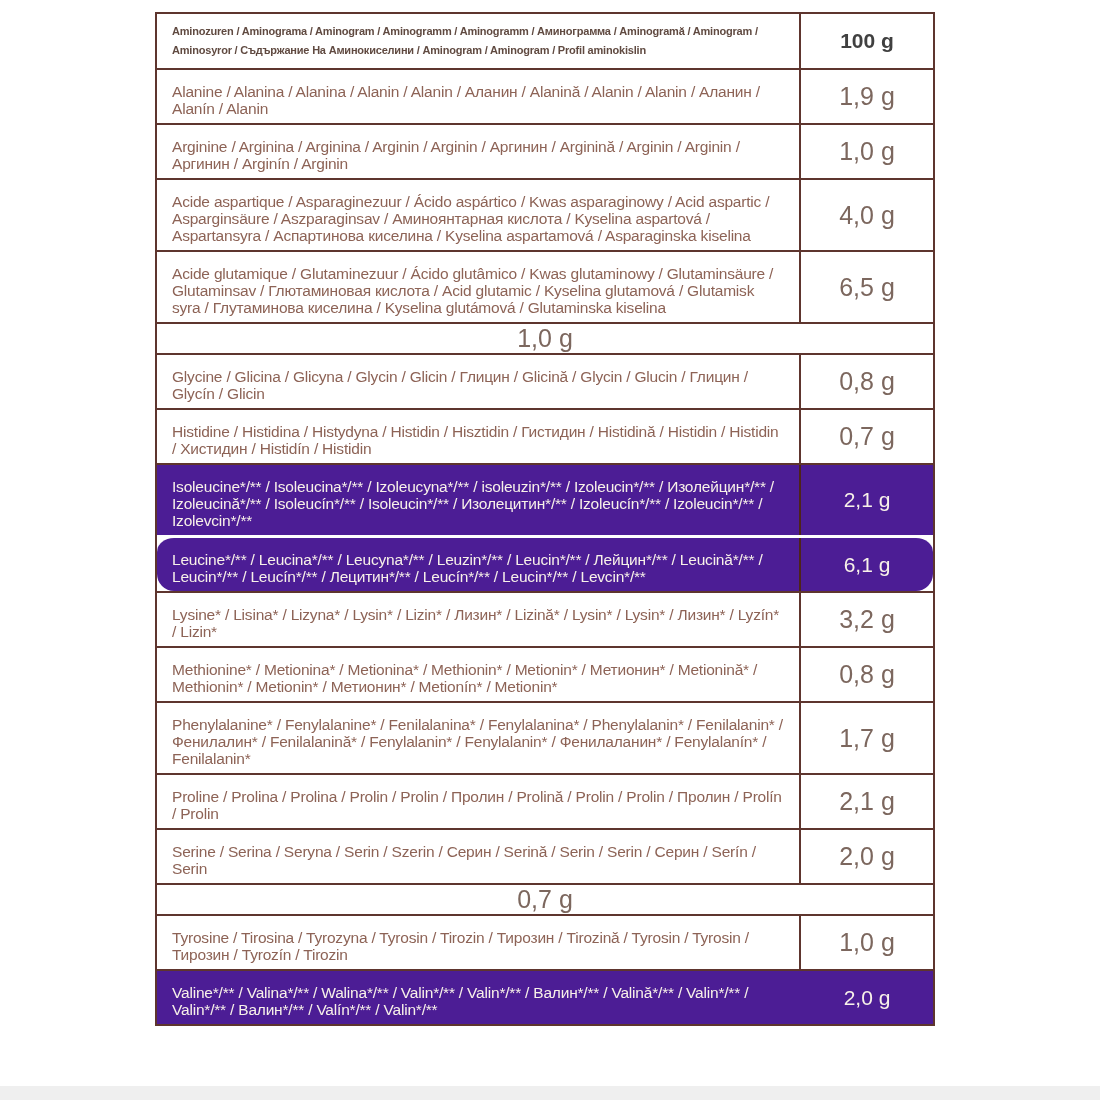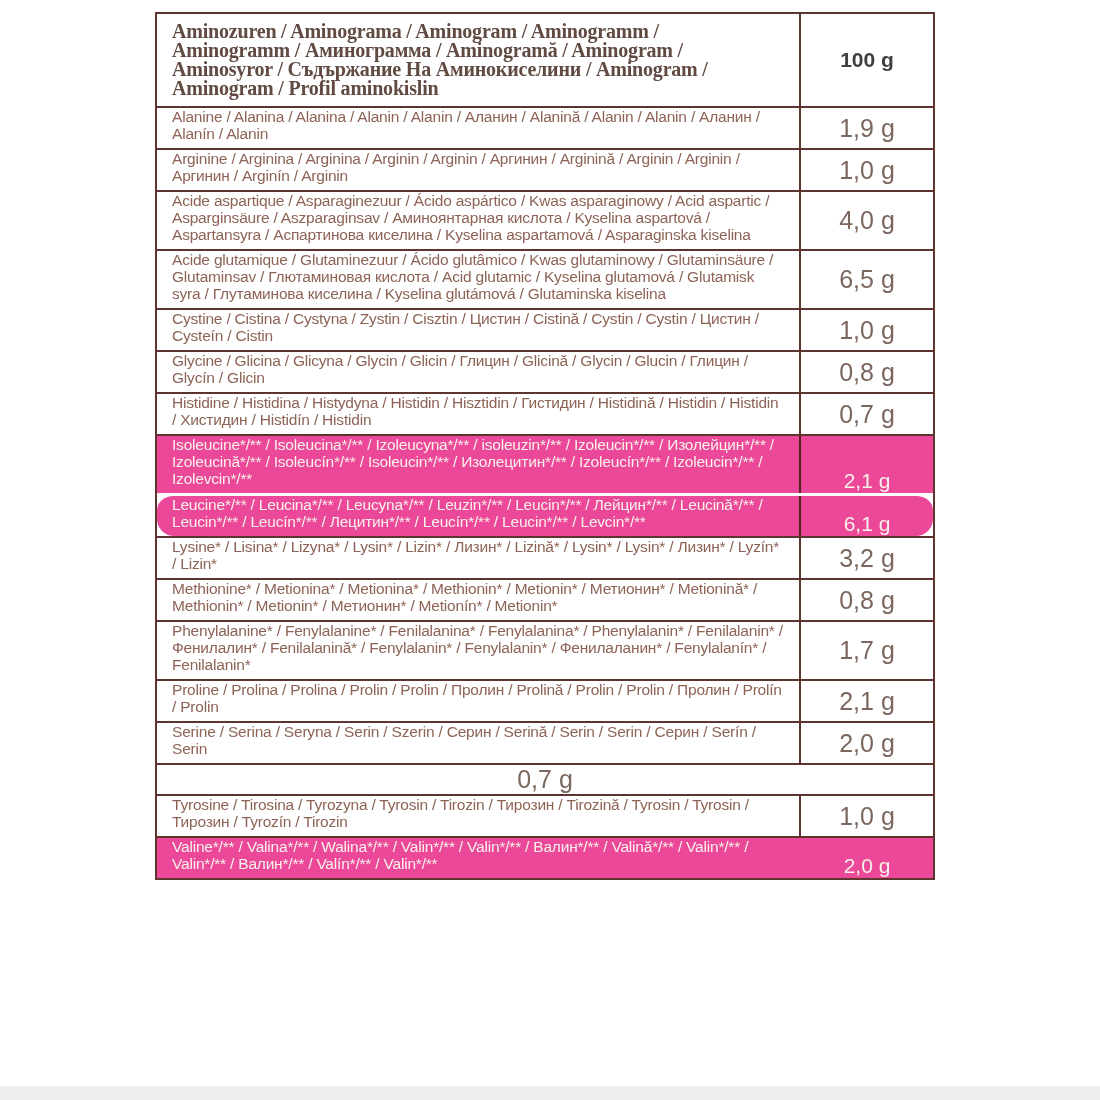--- a/index.html
+++ b/index.html
@@ -22,21 +22,21 @@
   }
   .row {
     display: flex;
     border-top: 2px solid #5e352e;
     background: #ffffff;
   }
   .row:first-child { border-top: none; }
   .cell { box-sizing: border-box; }
   .cell.name {
     width: 644px;
-    padding: 0 14px 6px 15px;
+    padding: 13px 14px 6px 15px;
     border-right: 2px solid #5e352e;
     color: #8d6356;
     font-size: 15.5px;
     line-height: 17px;
     letter-spacing: -0.2px;
     display: flex;
     flex-direction: column;
     justify-content: center;
   }
   .cell.value {
@@ -44,31 +44,30 @@
     display: flex;
     align-items: center;
     justify-content: center;
     color: #7c675e;
     font-size: 25px;
     white-space: nowrap;
   }
   .row.header .cell.name {
     font-weight: bold;
     color: #604a41;
-    font-size: 20px;
+    font-size: 11px;
     line-height: 19px;
     padding: 8px 32px 8px 15px;
-    font-family: Liberation Serif, serif;
   }
   .row.header .cell.value {
     font-weight: bold;
     color: #404040;
     font-size: 21px;
   }
-  .row.dark { background: #ec4899; align-items: flex-end; }
+  .row.dark { background: #4c1d95; }
   .row.dark .cell.name {
     color: #f8f1e9;
     border-right-color: #4e241a;
   }
   .row.dark .cell.value { color: #f8f1e9; font-size: 21px; }
   .row.dark.after-dark { border-top: 3px solid #ffffff; border-radius: 17px; }
   .row.dark.full-span .cell.name { border-right-color: transparent; }
   .bottom-strip {
     position: absolute;
     left: 0;
@@ -97,21 +96,20 @@
   </div>
       <div class="row">
     <div class="cell name">Acide aspartique / Asparaginezuur / Ácido aspártico / Kwas asparaginowy / Acid aspartic / Asparginsäure / Aszparaginsav / Аминоянтарная кислота / Kyselina aspartová / Aspartansyra / Аспартинова киселина / Kyselina aspartamová / Asparaginska kiselina</div>
     <div class="cell value">4,0 g</div>
   </div>
       <div class="row">
     <div class="cell name">Acide glutamique / Glutaminezuur / Ácido glutâmico / Kwas glutaminowy / Glutaminsäure / Glutaminsav / Глютаминовая кислота / Acid glutamic / Kyselina glutamová / Glutamisk syra / Глутаминова киселина / Kyselina glutámová / Glutaminska kiselina</div>
     <div class="cell value">6,5 g</div>
   </div>
       <div class="row">
-    <div class="cell name">Cystine / Cistina / Cystyna / Zystin / Cisztin / Цистин / Cistină / Cystin / Cystin / Цистин / Cysteín / Cistin</div>
     <div class="cell value">1,0 g</div>
   </div>
       <div class="row">
     <div class="cell name">Glycine / Glicina / Glicyna / Glycin / Glicin / Глицин / Glicină / Glycin / Glucin / Глицин / Glycín / Glicin</div>
     <div class="cell value">0,8 g</div>
   </div>
       <div class="row">
     <div class="cell name">Histidine / Histidina / Histydyna / Histidin / Hisztidin / Гистидин / Histidină / Histidin / Histidin / Хистидин / Histidín / Histidin</div>
     <div class="cell value">0,7 g</div>
   </div>

